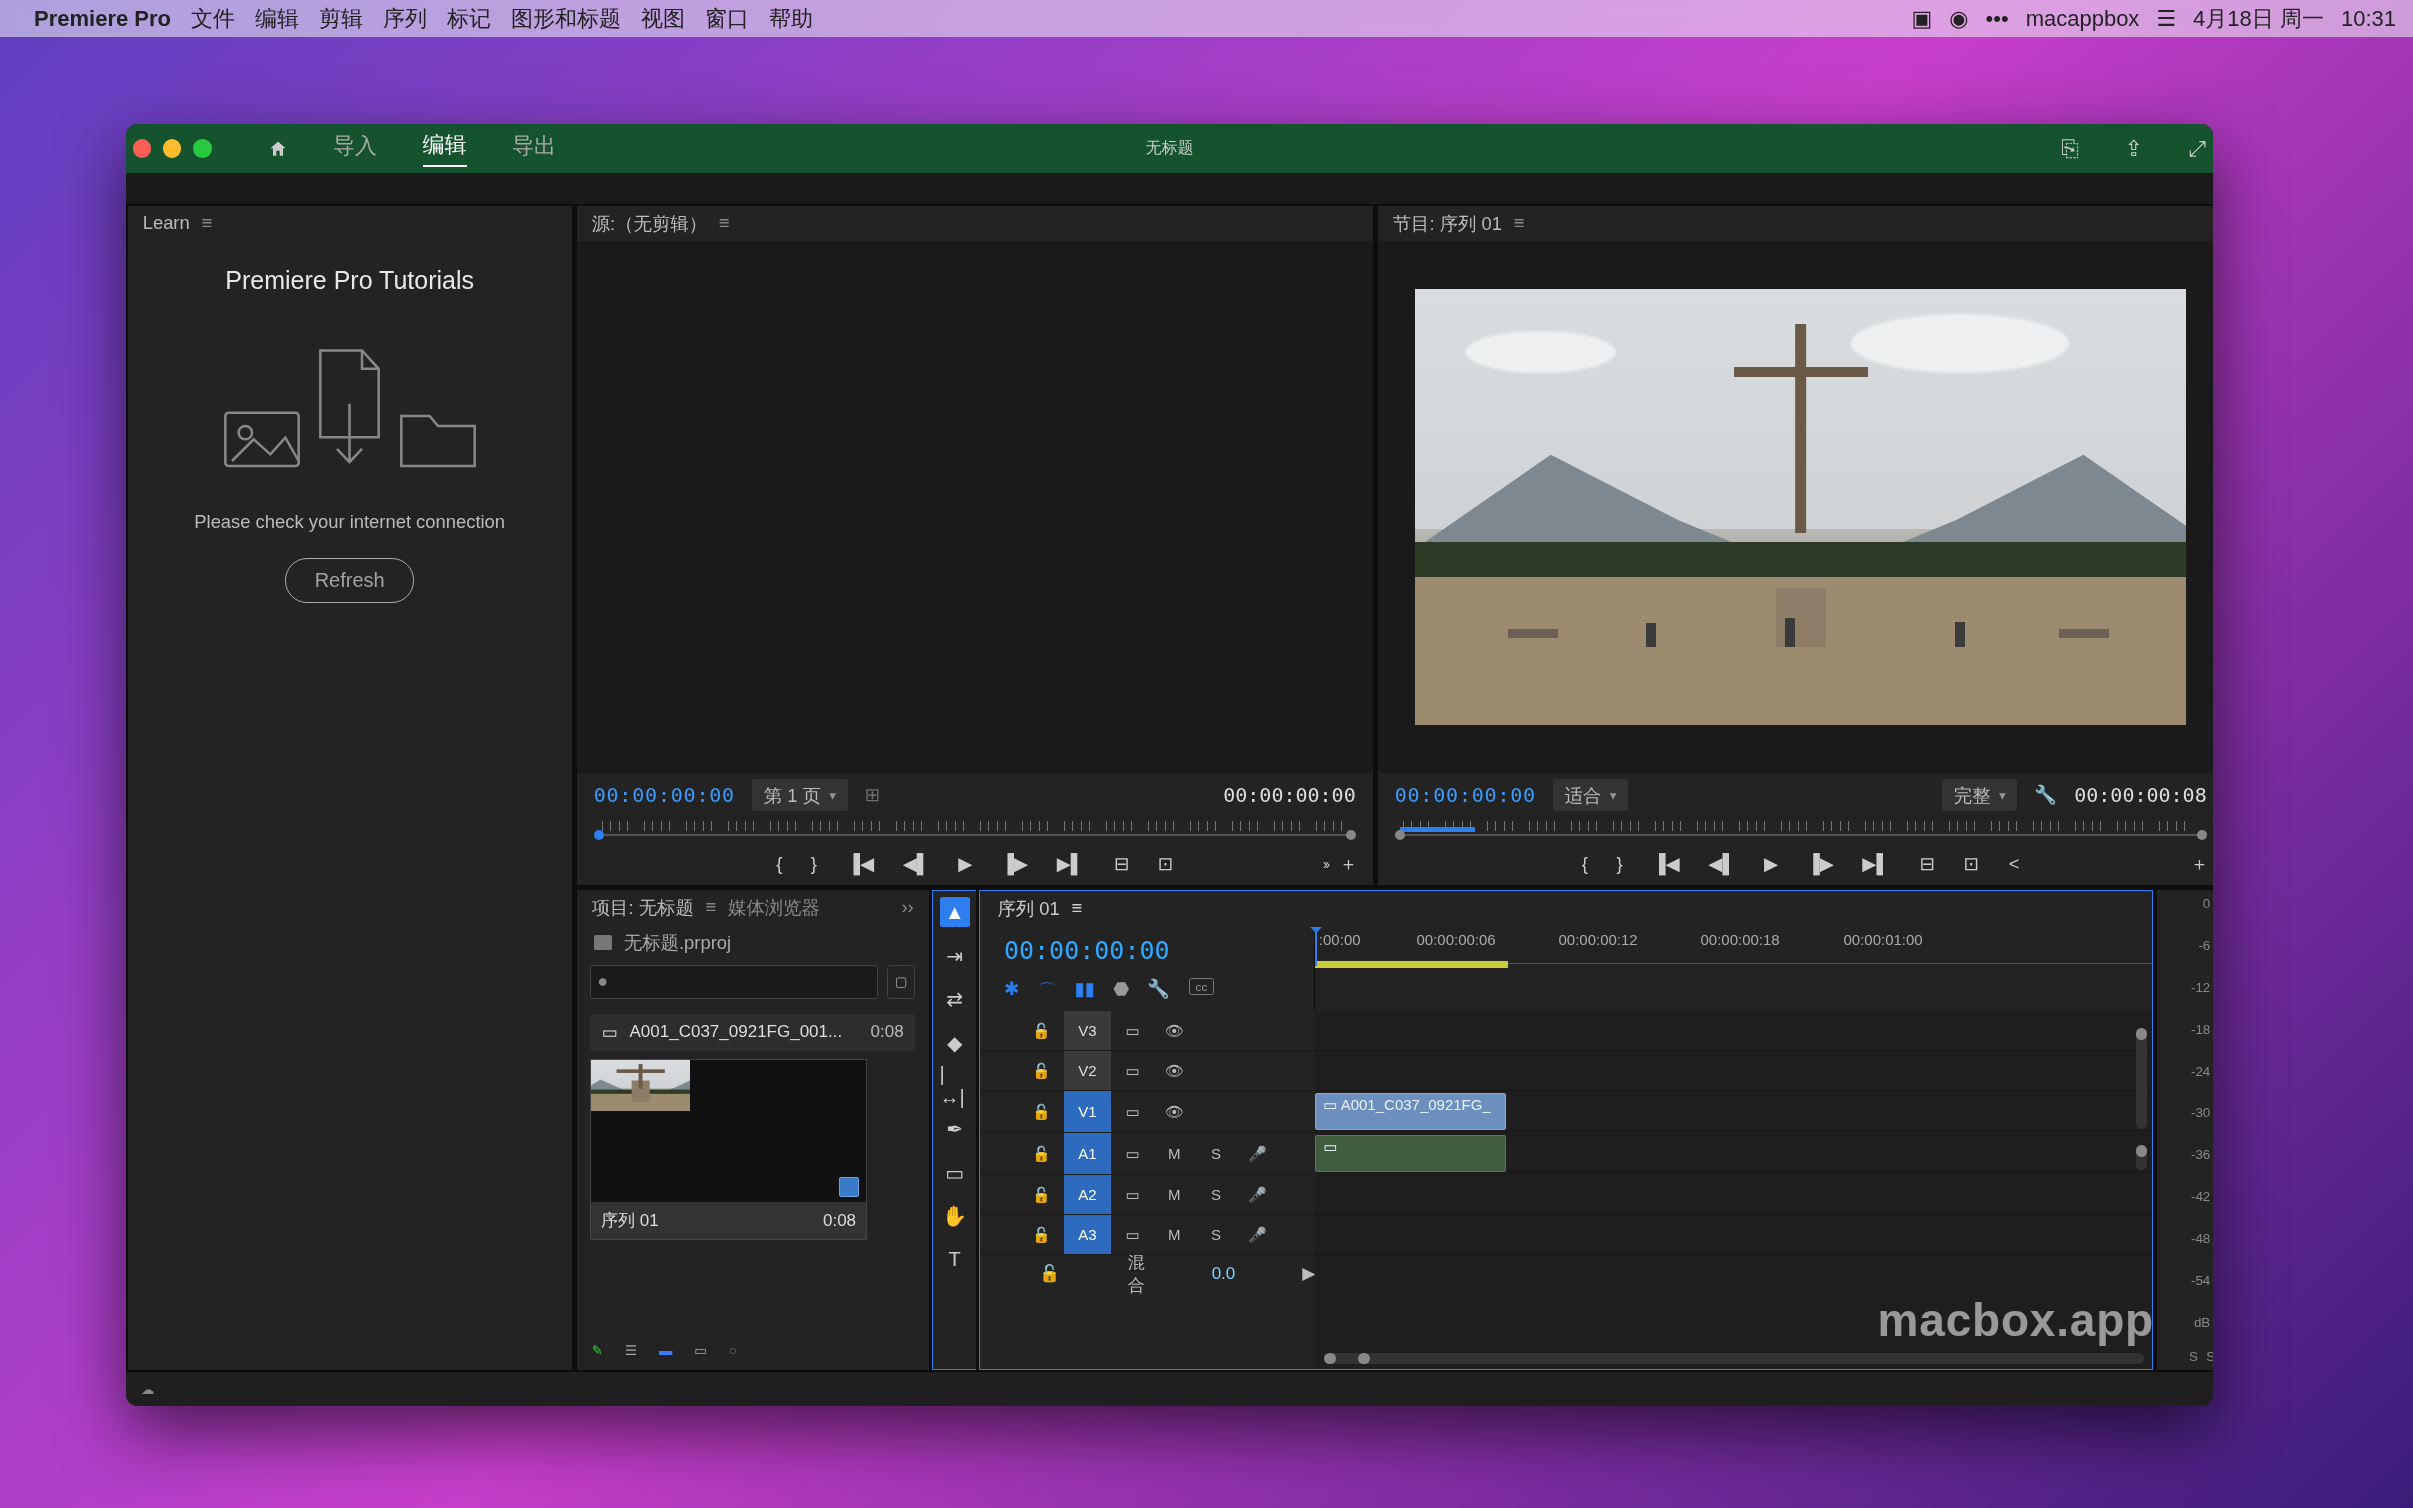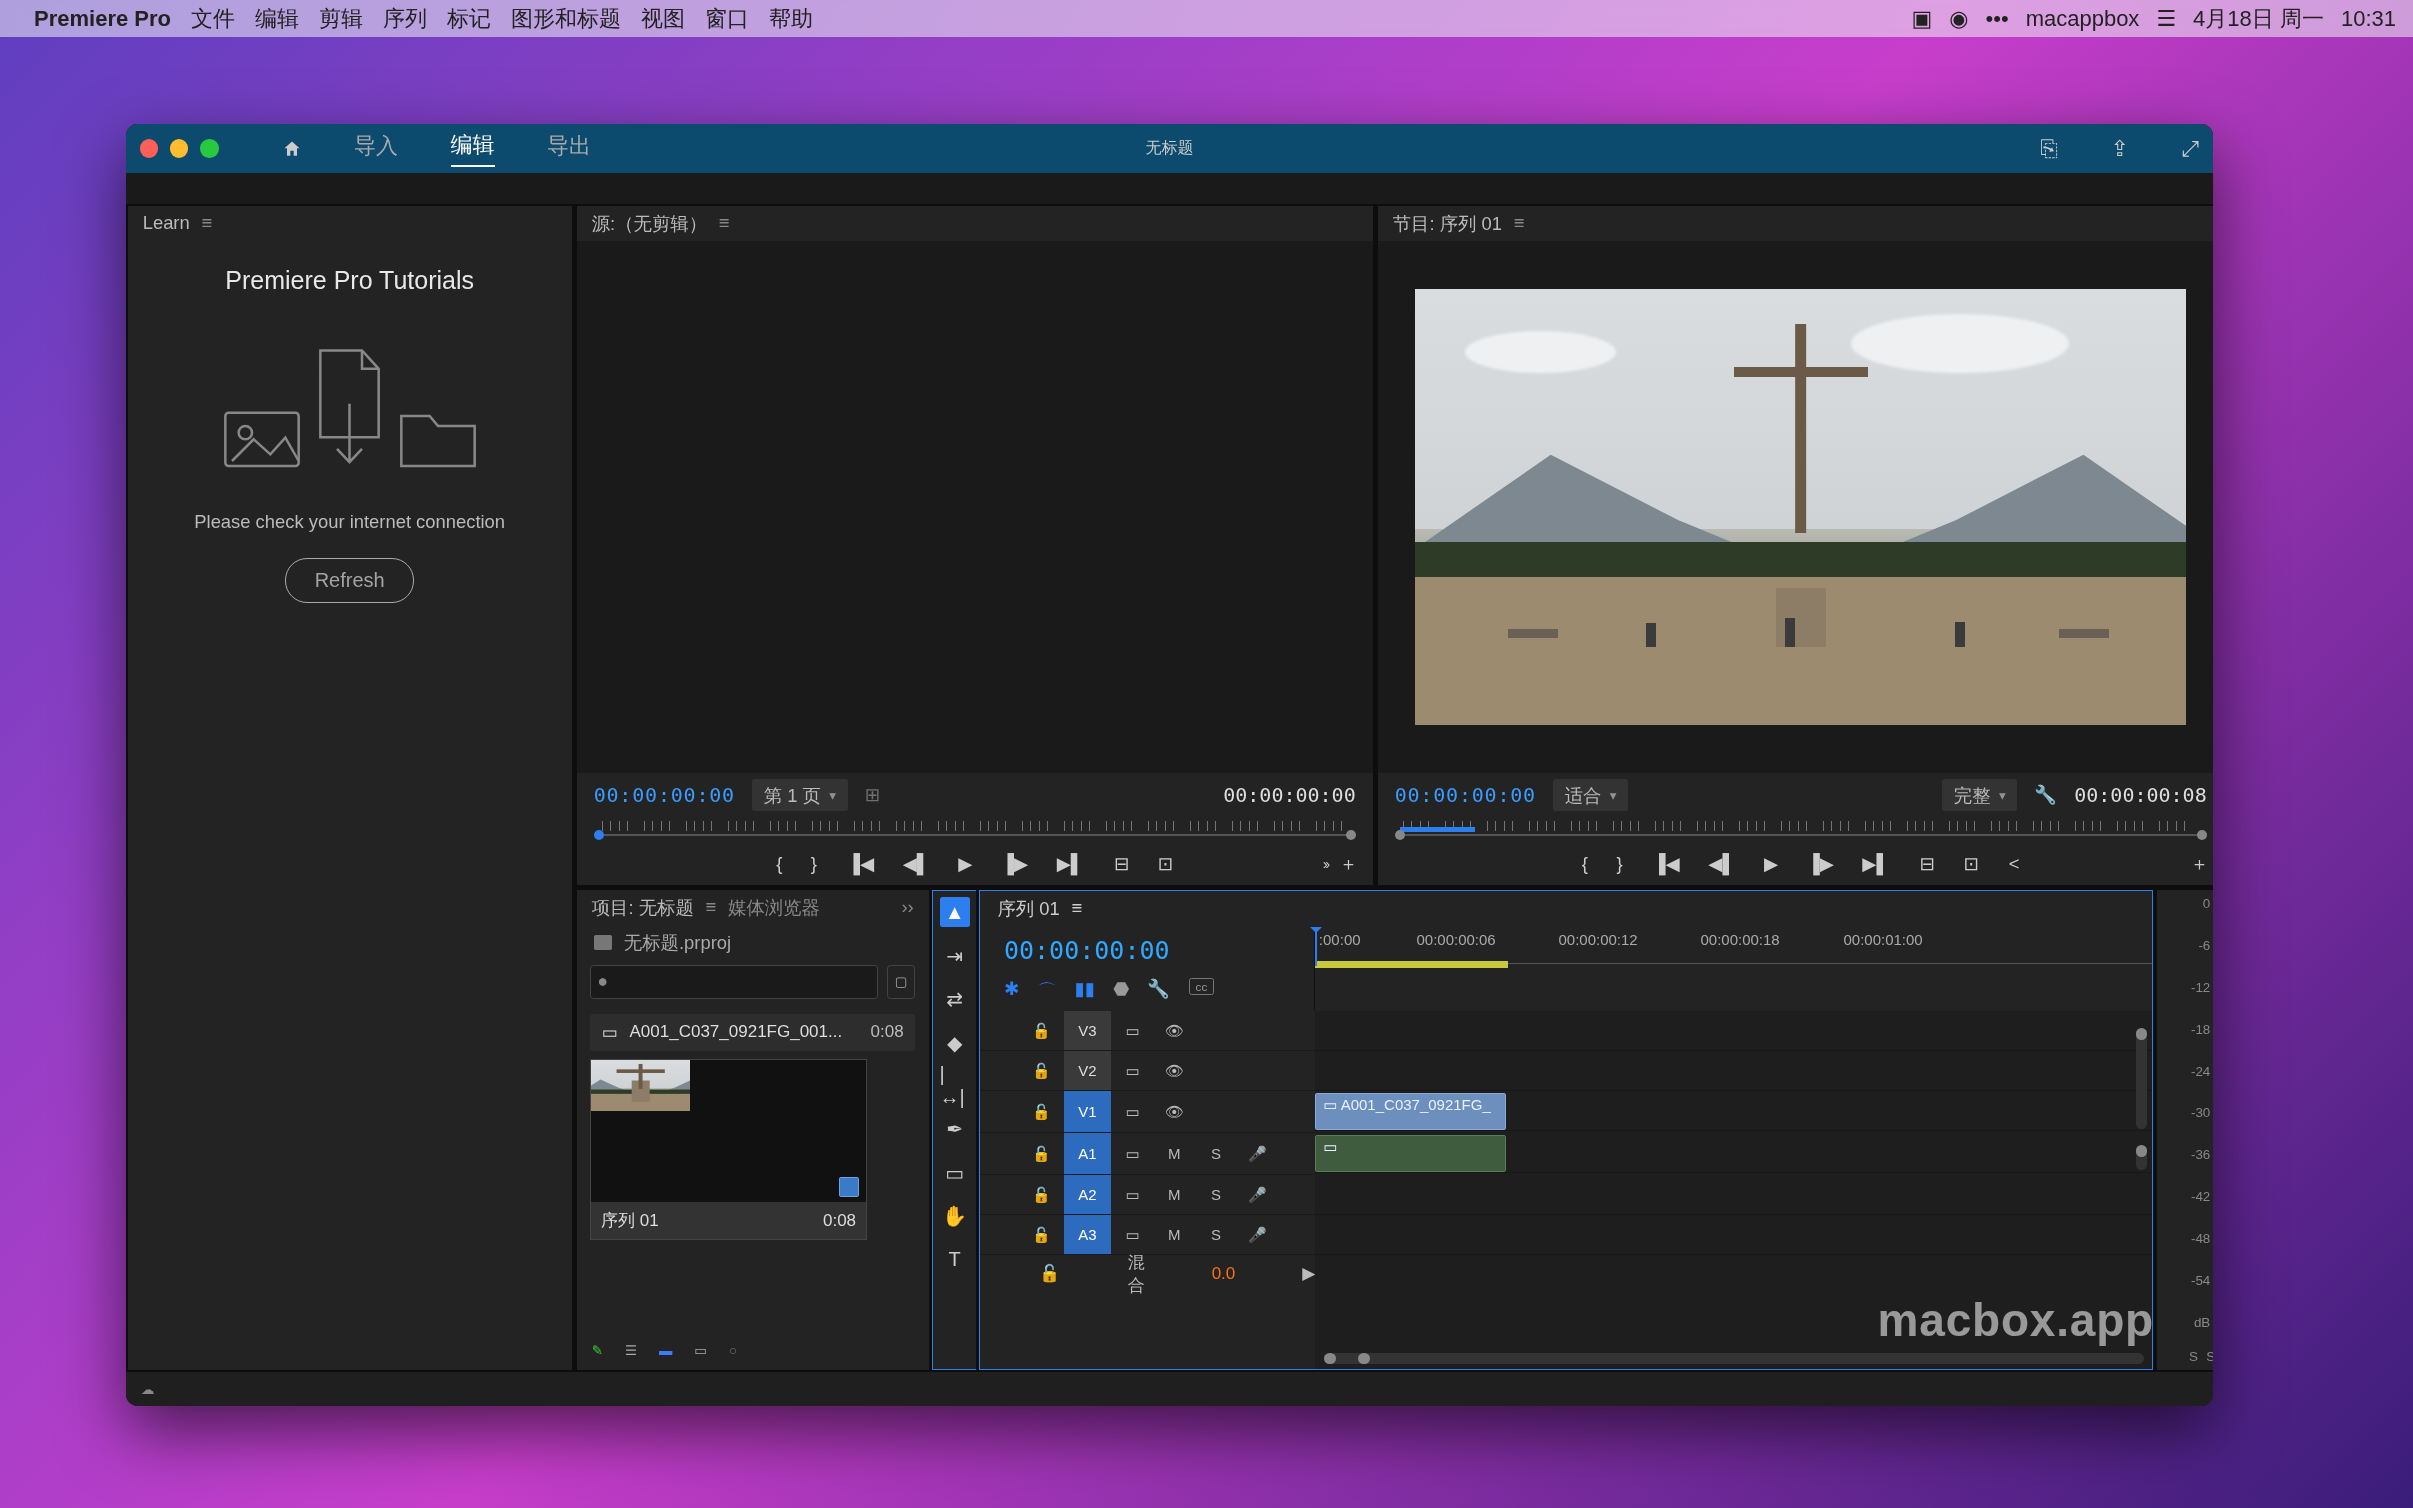--- a/index.html
+++ b/index.html
@@ -9,21 +9,21 @@
 .menubar { position:absolute; top:0; left:0; right:0; height:37px; background:rgba(240,240,245,.55); backdrop-filter:blur(17px); display:flex; align-items:center; padding:0 17px; font-size:22px; color:#222; }
 .menubar .apple { font-size:25px; margin-right:17px; }
 .menubar .app { font-weight:700; margin-right:20px; }
 .menubar .m { margin-right:20px; cursor:default; }
 .menubar .spacer { flex:1; }
 .menubar .r { margin-left:17px; display:flex; align-items:center; gap:5px; }
 
 
 .win { position:absolute; left:126px; top:124px; width:2087px; height:1282px; background:#1a1a1a; border-radius:11.7px; box-shadow:0 25px 67px rgba(0,0,0,.6); display:flex; flex-direction:column; overflow:hidden; }
 
-.titlebar { height:49px; background:#0c4a6e; display:flex; align-items:center; padding:0 14px; gap:29px; position:relative; }
+.titlebar { height:49px; background:#14532d; display:flex; align-items:center; padding:0 7px; gap:22px; position:relative; }
 .traffic { display:flex; gap:11.7px; }
 .traffic span { width:18.4px; height:18.4px; border-radius:50%; }
 .tl-red{background:#ff5f57;} .tl-yel{background:#febc2e;} .tl-grn{background:#28c840;}
 .titlebar .home { margin-left:34px; color:#ccc; font-size:23.5px; }
 .titlebar .wtab { color:#aaa; font-size:22px; margin-left:23.5px; padding-bottom:5px; }
 .titlebar .wtab.active { color:#fff; border-bottom:2.5px solid #fff; }
 .titlebar .title { position:absolute; left:50%; transform:translateX(-50%); color:#ccc; font-size:16px; }
 .titlebar .ricon { margin-left:auto; color:#ccc; font-size:22px; }
 .titlebar .ricon ~ .ricon { margin-left:23.5px; }
 
@@ -112,21 +112,21 @@
 .tl-time-ruler .play{position:absolute; left:0; top:1.7px; width:1.7px; height:39px; background:#2d7ff0;}
 .tl-time-ruler .play::before{content:""; position:absolute; left:-5.9px; top:0; border:6.7px solid transparent; border-top-color:#2d7ff0;}
 .tracks { flex:1; display:flex; }
 .trk-hdrs { width:335px; }
 .trk-row { height:40px; display:flex; align-items:center; gap:1.7px; border-bottom:0.8px solid #1a1a1a;}
 .trk-row .cell{ width:40px; height:100%; display:flex; align-items:center; justify-content:center; color:#bbb; font-size:15px;}
 .trk-row .lab{ width:47px; background:#3a3a3a; color:#ddd; font-size:15px; display:flex; align-items:center;justify-content:center; height:100%;}
 .trk-row .lab.on{ background:#2d6bbf; color:#fff;}
 .trk-row.v1,.trk-row.a1{ height:42px;}
 .mix-row{ height:37px; display:flex; align-items:center; color:#bbb; font-size:17px; padding-left:59px; gap:67px;}
-.mix-row .val{ color:#f97316;}
+.mix-row .val{ color:#7dd3fc;}
 .trk-area { flex:1; position:relative; background:#1e1e1e;}
 .lane { position:absolute; left:0; right:0; height:40px; border-bottom:0.8px solid #171717;}
 .clip { position:absolute; height:37px; top:1.7px; background:#6d8fbe; border:0.8px solid #89a8d4; border-radius:1.7px; color:#e8f0ff; font-size:15px; padding:1.7px 6.7px; overflow:hidden;}
 .clip.audio{ background:#3f5c3f; border-color:#5c7b5c;}
 .sb { position:absolute; height:11.7px; background:#333; border-radius:5.9px;}
 .sb .knob{position:absolute; width:11.7px;height:11.7px;background:#888;border-radius:50%;}
 
 
 .meters { background:#232323; display:flex; flex-direction:column; padding:6.7px 8.4px; color:#888; font-size:13.4px;}
 .meters .scale{ flex:1; display:flex; flex-direction:column; justify-content:space-between; align-items:flex-end; padding-right:5px;}

